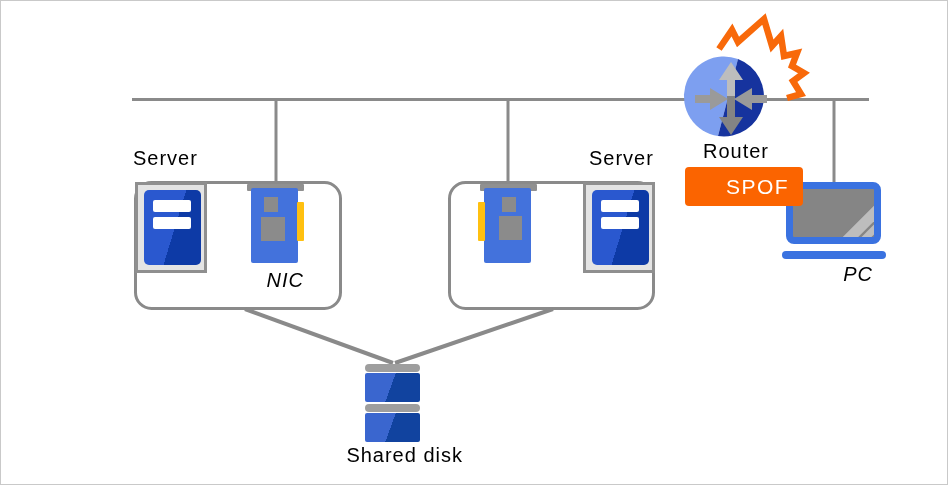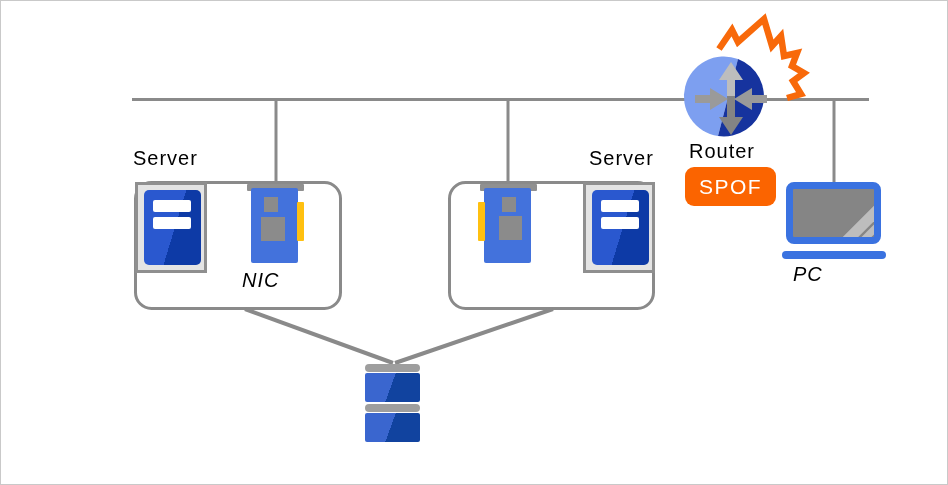--- a/index.html
+++ b/index.html
@@ -7,21 +7,21 @@
     position:relative; width:948px; height:485px; box-sizing:border-box;
     background:#ffffff; border:1px solid #c9c9c9; overflow:hidden;
     font-family:"Liberation Sans", sans-serif;
   }
   svg.layer { position:absolute; left:0; top:0; width:948px; height:485px; }
 
   .lbl {
     position:absolute; font-size:20px; color:#000; white-space:nowrap;
     letter-spacing:1px; line-height:22px;
   }
-  .lbl.center { text-align:left; }
+  .lbl.center { text-align:right; }
 
   
   .tower { position:absolute; width:72px; height:91px; background:#e4e4e4;
            border:3px solid #8f8f8f; box-sizing:border-box; }
   .tower-body { position:absolute; left:6px; top:5px; width:57px; height:75px;
                 border-radius:5px;
                 background:linear-gradient(107deg, #2a58cf 53%, #0d3aa6 53%); }
   .tower-bar { position:absolute; left:9px; width:38px; height:12px;
                background:#ffffff; border-radius:2px; }
   .tower-bar.b1 { top:10px; } .tower-bar.b2 { top:27px; }
@@ -49,23 +49,23 @@
                    box-sizing:border-box; background:#858585;
                    border:7px solid #3a72e0; border-radius:8px; overflow:hidden; }
   .laptop-stripe { position:absolute; background:#bdbdbd; transform:rotate(-45deg); }
   .laptop-stripe.s1 { width:64px; height:11px; left:32px; top:36px; }
   .laptop-stripe.s2 { width:52px; height:7px;  left:48px; top:44px; }
   .laptop-base { position:absolute; left:0; top:69px; width:104px; height:8px;
                  background:#3a72e0; border-radius:4px; }
 
   
   .spof-badge { position:absolute; left:684px; top:166px; width:91px; height:39px;
-                background:#fb6400; border-radius:9px; color:#fff;
+                background:#fb6400; border-radius:4px; color:#fff;
                 display:flex; align-items:center; justify-content:center;
-                font-size:21px; letter-spacing:1.5px; }
+                font-size:21px; letter-spacing:1.5px;padding-left:27px; }
 </style>
 </head>
 <body>
 
 <div class="stage">
 
   <svg class="layer" viewBox="0 0 948 485">
 
     <rect x="134.5" y="181.5" width="205" height="126" rx="16" fill="#ffffff" stroke="#8a8a8a" stroke-width="3"></rect>
     <rect x="448.5" y="181.5" width="204" height="126" rx="16" fill="#ffffff" stroke="#8a8a8a" stroke-width="3"></rect>
@@ -142,14 +142,15 @@
   <div class="lbl center" style="left:241px; top:268px; width:62px;font-style:italic;">NIC</div>
 
   <div class="lbl center" style="left:688px; top:139px; width:80px;">Router</div>
 
   <div class="spof-badge">
     <span>SPOF</span>
   </div>
 
   <div class="lbl center" style="left:792px; top:262px; width:80px;font-style:italic;">PC</div>
 
+  <div class="lbl center" style="left:322px; top:443px; width:140px;">Shared disk</div>
 
 </div>
 
 </body></html>

